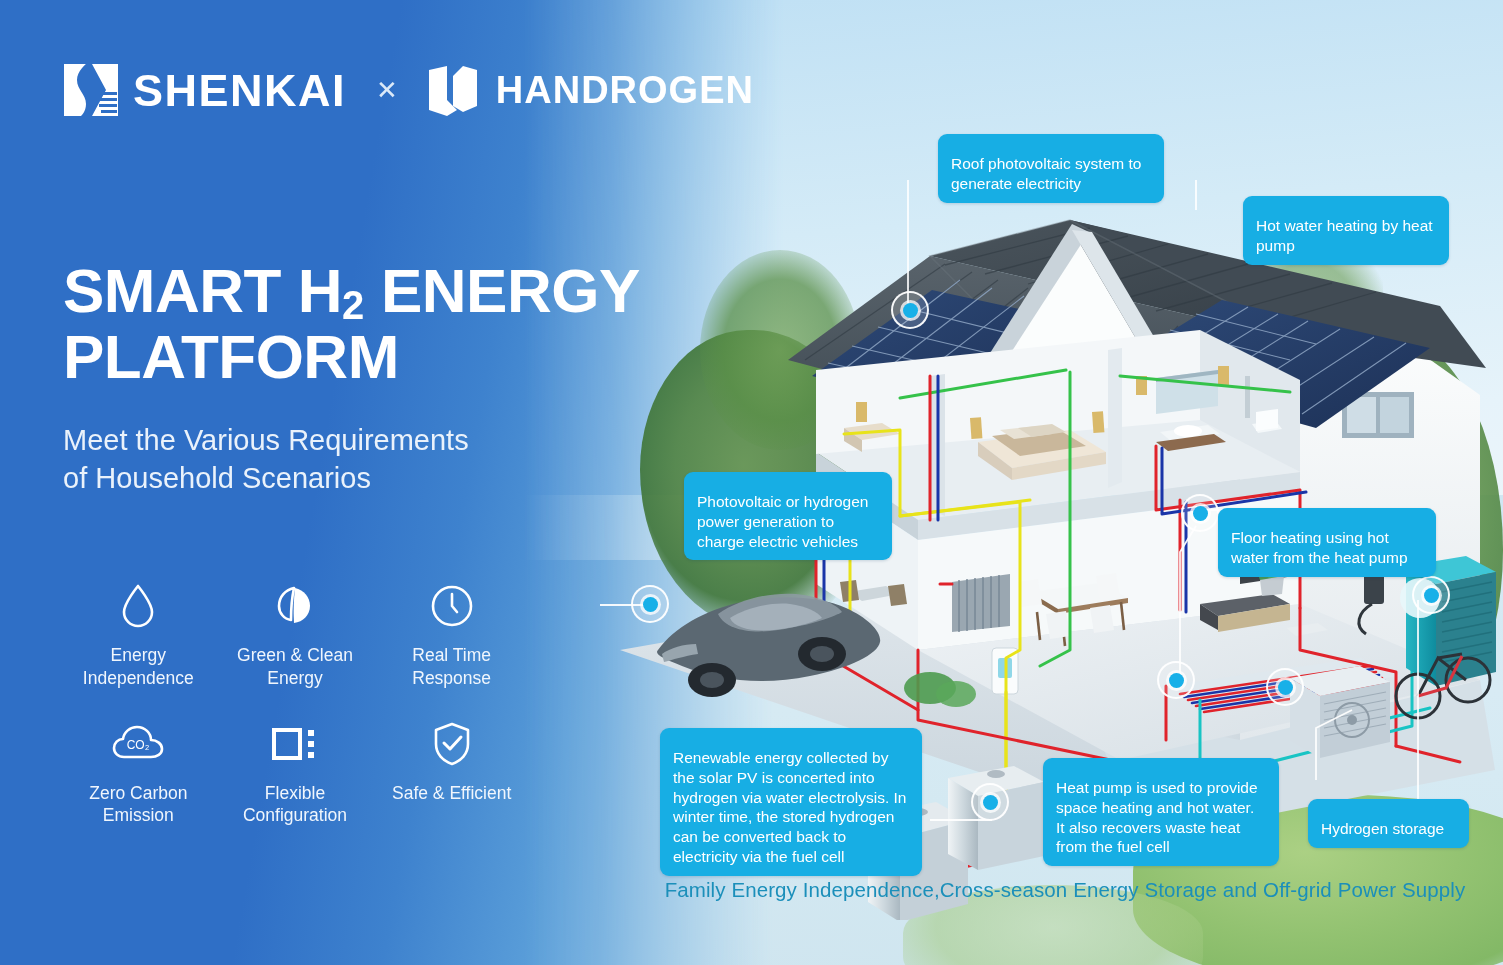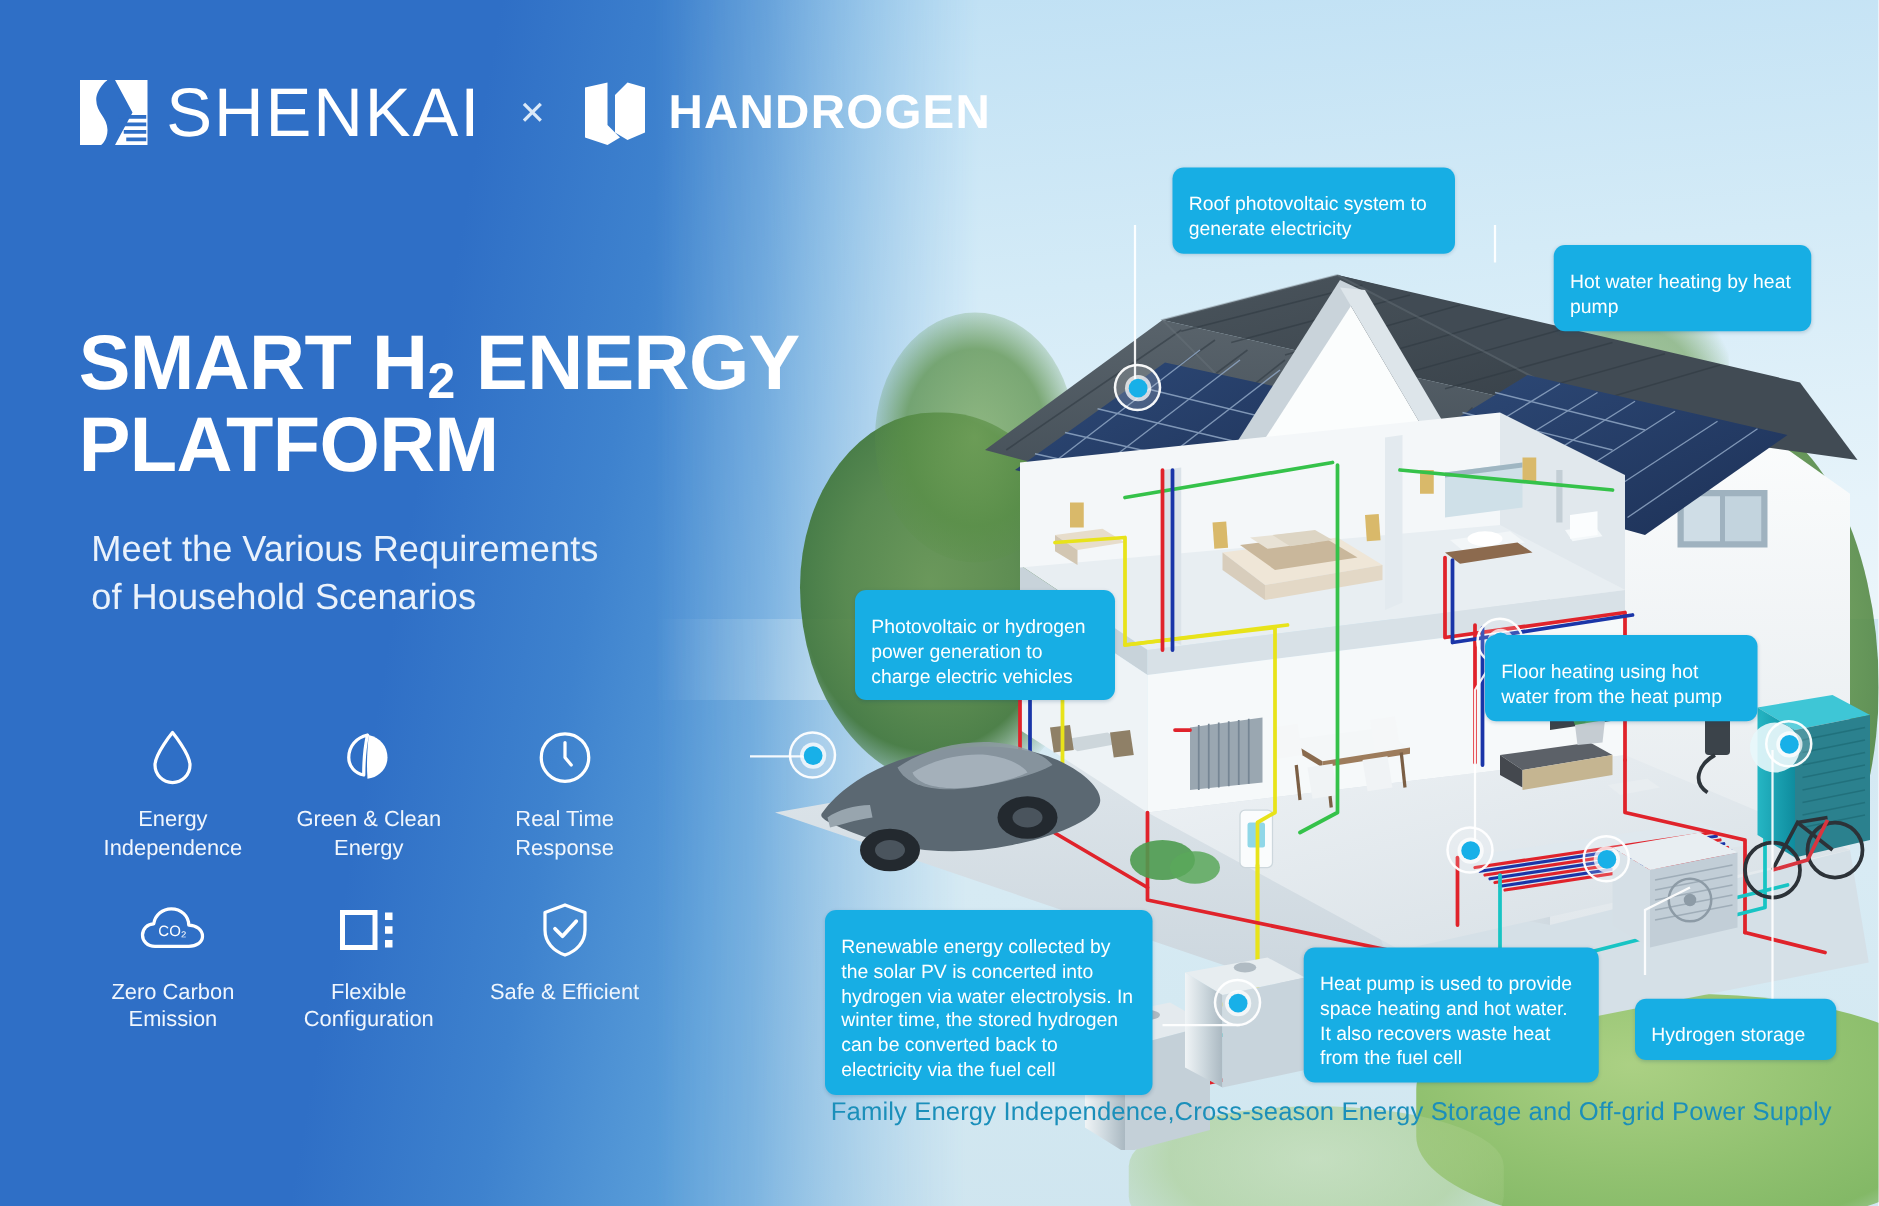--- a/index.html
+++ b/index.html
@@ -30,30 +30,30 @@
     opacity:.75;border-radius:50%;}
   .trees.t3{right:0px;top:330px;width:230px;height:420px;
     background:radial-gradient(ellipse at 55% 45%,#6f9e55 0%,#5d9149 42%,#4f8440 62%,rgba(79,132,64,0) 85%);
     opacity:.88;border-radius:45% 55% 50% 50%;}
   .trees.t4{right:120px;top:240px;width:150px;height:200px;
     background:radial-gradient(ellipse at 50% 50%,#86b268 0%,#6b9c52 55%,rgba(107,156,82,0) 82%);opacity:.6;}
 
   
   .brand{position:absolute;left:62px;top:62px;display:flex;align-items:center;gap:0;}
   .logo-mark{width:58px;height:56px;margin-right:13px;}
-  .brand-word{color:#fff;font-weight:normal;letter-spacing:1.5px;font-size:55px;line-height:1;}
+  .brand-word{color:#fff;font-weight:bold;letter-spacing:1.5px;font-size:45px;line-height:1;}
   .brand-x{color:#dbe9f8;font-size:26px;margin:0 28px 0 30px;font-weight:400;}
   .logo-mark2{width:54px;height:52px;margin-right:16px;}
   .brand-word2{color:#fff;font-weight:bold;letter-spacing:1px;font-size:38px;line-height:1;}
 
   
   .headline{position:absolute;left:63px;top:258px;width:660px;color:#fff;}
   .h1{font-size:62px;font-weight:bold;line-height:1.07;letter-spacing:-0.5px;margin:0;}
   .h1 sub{font-size:40px;vertical-align:baseline;position:relative;top:7px;letter-spacing:0;}
-  .sub{margin-top:30px;font-size:29px;line-height:1.32;color:#eaf2fb;font-weight:400;margin-left:10px;}
+  .sub{margin-top:30px;font-size:29px;line-height:1.32;color:#eaf2fb;font-weight:400;}
 
   
   .features{position:absolute;left:60px;top:580px;width:470px;
     display:grid;grid-template-columns:repeat(3,1fr);row-gap:28px;}
   .feat{display:flex;flex-direction:column;align-items:center;text-align:center;}
   .feat .ic{height:52px;display:flex;align-items:center;justify-content:center;}
   .feat .lbl{margin-top:12px;color:#f0f6fd;font-size:17.5px;line-height:1.3;font-weight:400;}
 
   
   #house{position:absolute;left:600px;top:180px;width:903px;height:740px;}
@@ -584,21 +584,21 @@
   <div class="dotw" style="left:1412px;top:576px">
       <i></i>
     </div>
 
   <div class="callout" style="left:938px;top:134px;width:200px">Roof photovoltaic system to generate electricity</div>
 
   <div class="callout" style="left:1243px;top:196px;width:180px">Hot water heating by heat pump</div>
 
   <div class="callout" style="left:684px;top:472px;width:182px">Photovoltaic or hydrogen power generation to charge electric vehicles</div>
 
-  <div class="callout" style="left:1188px;top:508px;width:192px">Floor heating using hot water from the heat pump</div>
+  <div class="callout" style="left:1218px;top:508px;width:192px">Floor heating using hot water from the heat pump</div>
 
   <div class="callout" style="left:660px;top:728px;width:236px">Renewable energy collected by the solar PV is concerted into hydrogen via water electrolysis. In winter time, the stored hydrogen can be converted back to electricity via the fuel cell</div>
 
   <div class="callout" style="left:1043px;top:758px;width:210px">Heat pump is used to provide space heating and hot water. It also recovers waste heat from the fuel cell</div>
 
   <div class="callout" style="left:1308px;top:799px;width:135px">Hydrogen storage</div>
 
   <div class="caption">Family Energy Independence,Cross-season Energy  Storage and Off-grid Power Supply</div>
 
 </div>

